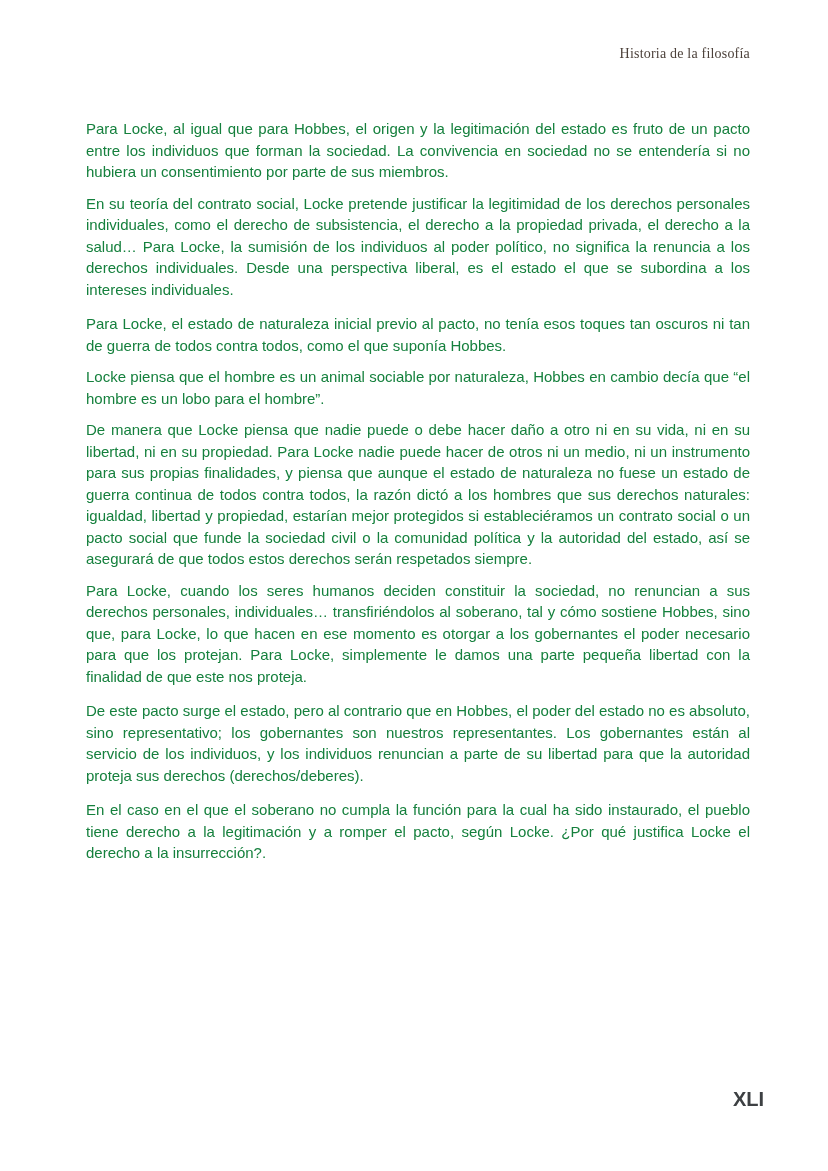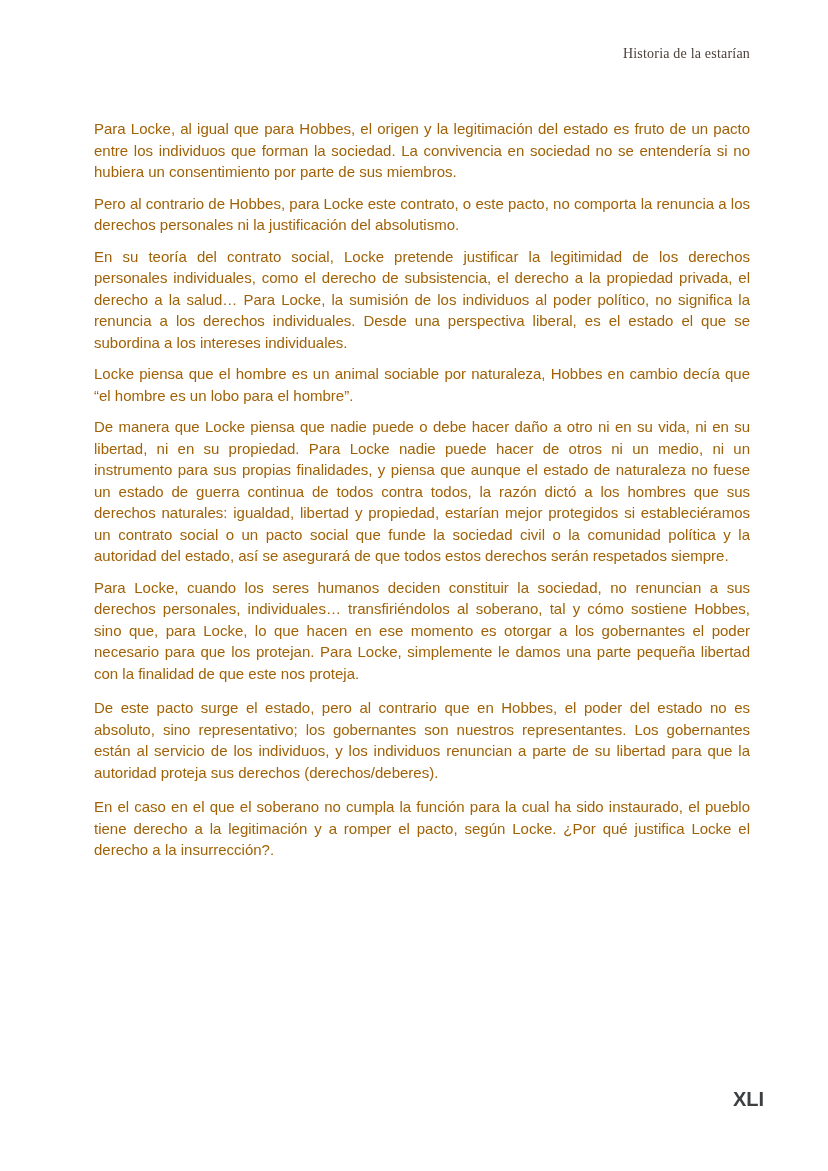--- a/index.html
+++ b/index.html
@@ -28,49 +28,49 @@
     right: 78px;
   }
   .heading {
     margin: 0 0 15px 0;
     font-size: 17px;
     font-weight: bold;
     letter-spacing: 0.1px;
     color: #4a9bce;
   }
   .para {
-    margin: 0 0 10px 16px;
+    margin: 0 0 10px 8px;
     font-size: 15px;
     line-height: 21.5px;
-    color: #a16207;
+    color: #15803d;
     text-align: justify;
   }
   .para.spaced { margin-top: 13px; }
   .page-number {
     position: absolute;
     right: 64px;
     bottom: 60px;
     font-size: 20px;
     font-weight: bold;
     color: #3d4043;
   }
 </style>
 </head>
 <body>
 
 <div class="page">
 
-  <div class="running-head">Historia de la estarían</div>
+  <div class="running-head">Historia de la filosofía</div>
 
   <div class="content">
 
     <div>
         <p class="para">Para Locke, al igual que para Hobbes, el origen y la legitimación del estado es fruto de un pacto entre los individuos que forman la sociedad. La convivencia en sociedad no se entendería si no hubiera un consentimiento por parte de sus miembros.</p>
-        <p class="para">Pero al contrario de Hobbes, para Locke este contrato, o este pacto, no comporta la renuncia a los derechos personales ni la justificación del absolutismo.</p>
         <p class="para">En su teoría del contrato social, Locke pretende justificar la legitimidad de los derechos personales individuales, como el derecho de subsistencia, el derecho a la propiedad privada, el derecho a la salud… Para Locke, la sumisión de los individuos al poder político, no significa la renuncia a los derechos individuales. Desde una perspectiva liberal, es el estado el que se subordina a los intereses individuales.</p>
+        <p class="para spaced">Para Locke, el estado de naturaleza inicial previo al pacto, no tenía esos toques tan oscuros ni tan de guerra de todos contra todos, como el que suponía Hobbes.</p>
         <p class="para">Locke piensa que el hombre es un animal sociable por naturaleza, Hobbes en cambio decía que “el hombre es un lobo para el hombre”.</p>
         <p class="para">De manera que Locke piensa que nadie puede o debe hacer daño a otro ni en su vida, ni en su libertad, ni en su propiedad. Para Locke nadie puede hacer de otros ni un medio, ni un instrumento para sus propias finalidades, y piensa que aunque el estado de naturaleza no fuese un estado de guerra continua de todos contra todos, la razón dictó a los hombres que sus derechos naturales: igualdad, libertad y propiedad, estarían mejor protegidos si estableciéramos un contrato social o un pacto social que funde la sociedad civil o la comunidad política y la autoridad del estado, así se asegurará de que todos estos derechos serán respetados siempre.</p>
         <p class="para">Para Locke, cuando los seres humanos deciden constituir la sociedad, no renuncian a sus derechos personales, individuales… transfiriéndolos al soberano, tal y cómo sostiene Hobbes, sino que, para Locke, lo que hacen en ese momento es otorgar a los gobernantes el poder necesario para que los protejan. Para Locke, simplemente le damos una parte pequeña libertad con la finalidad de que este nos proteja.</p>
         <p class="para spaced">De este pacto surge el estado, pero al contrario que en Hobbes, el poder del estado no es absoluto, sino representativo; los gobernantes son nuestros representantes. Los gobernantes están al servicio de los individuos, y los individuos renuncian a parte de su libertad para que la autoridad proteja sus derechos (derechos/deberes).</p>
         <p class="para spaced">En el caso en el que el soberano no cumpla la función para la cual ha sido instaurado, el pueblo tiene derecho a la legitimación y a romper el pacto, según Locke. ¿Por qué justifica Locke el derecho a la insurrección?.</p>
       </div>
   </div>
 
   <div class="page-number">XLI</div>
 

